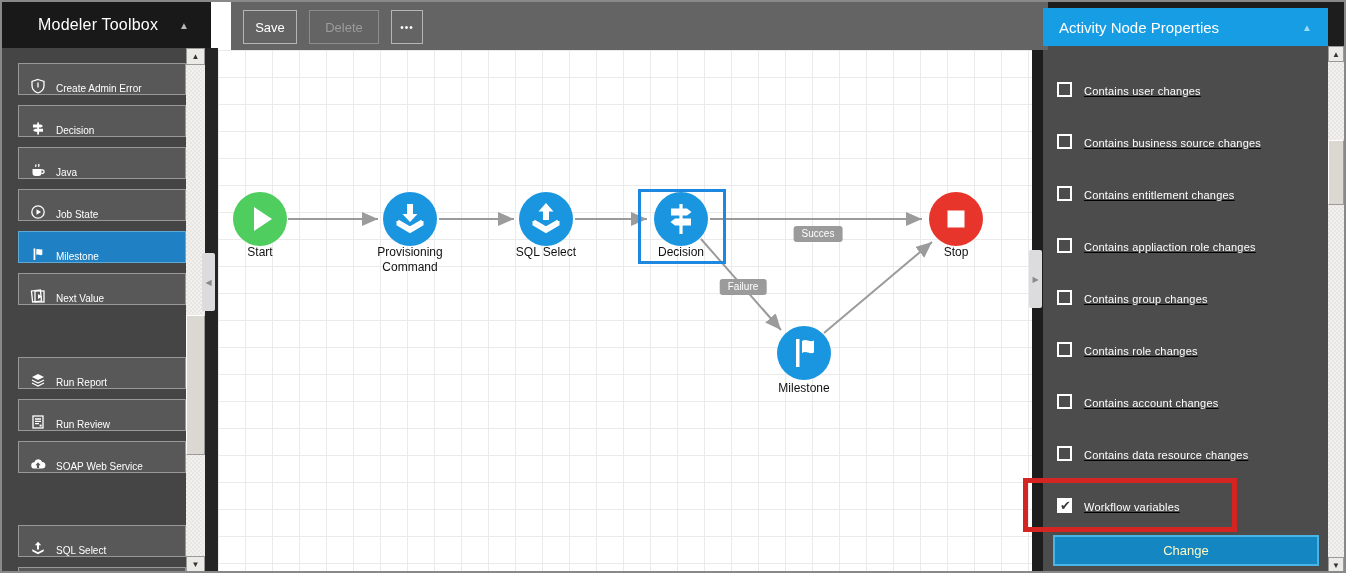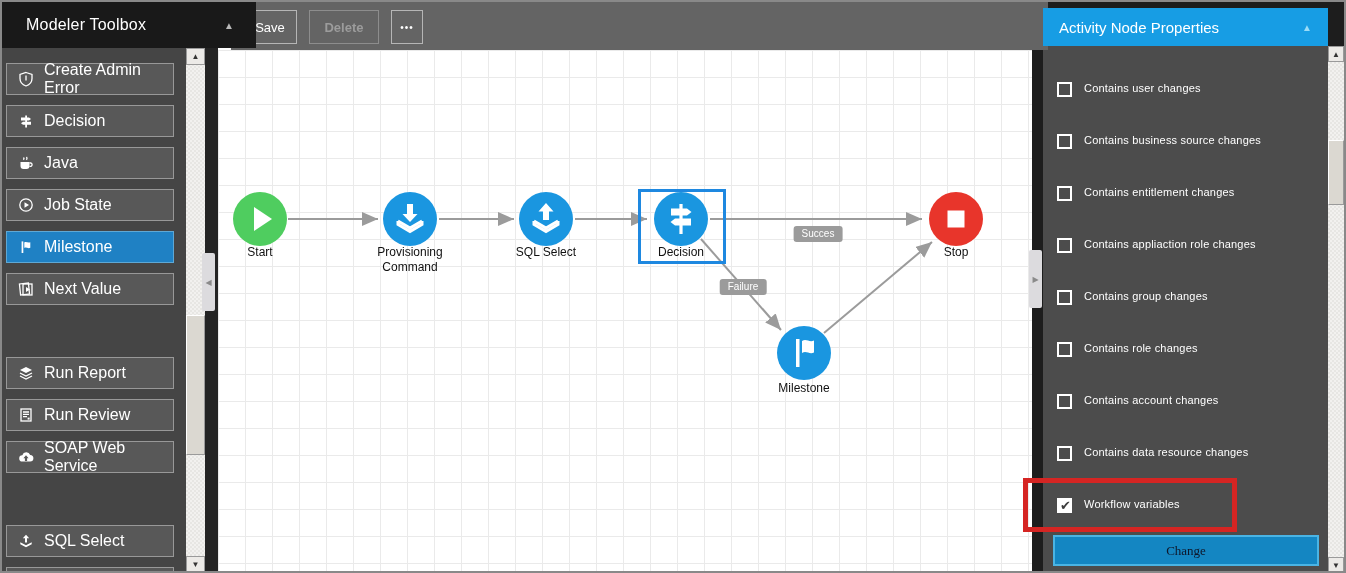--- a/index.html
+++ b/index.html
@@ -1,27 +1,27 @@
 <!DOCTYPE html>
 <html><head>
 <meta charset="utf-8">
 <style>
   * { margin:0; padding:0; box-sizing:border-box; }
   html,body { width:1346px; height:573px; font-family:"Liberation Sans", sans-serif; background:#fff; }
   .app { position:relative; width:1346px; height:573px; border:2px solid #898989; background:#fff; overflow:hidden; }
 
   
-  .toolbox-header { position:absolute; left:0; top:0; width:254px; height:46px; background:#191919;
-    display:flex; align-items:center; justify-content:space-between; padding:0 22px 0 24px; z-index:5; }
+  .toolbox-header { position:absolute; left:0; top:0; width:209px; height:46px; background:#191919;
+    display:flex; align-items:center; justify-content:space-between; padding:0 22px 0 36px; z-index:5; }
   .toolbox-header .title { color:#fff; font-size:16px; letter-spacing:.2px; }
   .tri-up { color:#b9b9b9; font-size:10px; cursor:pointer; }
 
   .sidebar { position:absolute; left:0; top:46px; width:184px; height:525px; background:#454545; overflow:hidden; }
-  .tb-item { position:absolute; left:4px; width:168px; height:32px; background:#585858; border:1px solid #989898;
-    display:flex; align-items:center; color:#fff; font-size:16px; cursor:pointer; }
+  .tb-item { position:absolute; left:16px; width:168px; height:32px; background:#585858; border:1px solid #989898;
+    display:flex; align-items:flex-end; color:#fff; font-size:10px; cursor:pointer; }
   .tb-item svg { margin:0 10px 0 11px; flex:0 0 auto; }
   .tb-item.sel { background:#1f81c4; border-color:#5fa8d4; }
   .ico { stroke:#fff; fill:none; stroke-width:1.3; }
   .icf { fill:#fff; stroke:none; }
 
   
   .sb { position:absolute; background:#f2f1ef; background-image:linear-gradient(45deg,#e7e6e3 25%,transparent 25%,transparent 75%,#e7e6e3 75%),linear-gradient(45deg,#e7e6e3 25%,transparent 25%,transparent 75%,#e7e6e3 75%); background-size:4px 4px; background-position:0 0,2px 2px; }
   .sb-btn { position:absolute; left:0; width:100%; height:17px; background:#eceae7; border:1px solid #9a9a9a;
     display:flex; align-items:center; justify-content:center; font-size:8px; color:#333; cursor:pointer; }
   .sb-thumb { position:absolute; left:0; width:100%; background:#dbd8d1; border:1px solid #9a9a9a; border-top-color:#fff; border-left-color:#fff; cursor:pointer; }
@@ -53,27 +53,27 @@
   .edge-label { position:absolute; transform:translate(-50%,-50%); background:#9b9b9b; color:#fff; font-size:10px;
     padding:2px 8px 3px; border-radius:3px; white-space:nowrap; }
 
   
   .right-backdrop { position:absolute; left:1030px; top:0; width:312px; height:571px; background:#1d1d1d; }
   .props-header { position:absolute; left:1041px; top:6px; width:285px; height:38px; background:#179de4;
     display:flex; align-items:center; justify-content:space-between; padding:8px 16px; z-index:5; }
   .props-header .title { color:#fff; font-size:15px; }
   .props-header .tri-up { color:#9bdcf7; }
   .props-body { position:absolute; left:1041px; top:44px; width:285px; height:527px; background:#4c4c4c; }
-  .cb-row { position:absolute; left:14px; display:flex; align-items:flex-start; cursor:pointer; }
+  .cb-row { position:absolute; left:14px; display:flex; align-items:flex-end; cursor:pointer;text-decoration:underline; }
   .cb { width:15px; height:15px; border:2px solid #fff; background:transparent; flex:0 0 auto; position:relative; }
   .cb.checked { background:#fff; }
   .cb.checked::after { content:"✔"; position:absolute; left:1px; top:-2px; font-size:13px; color:#3c3c3c; }
   .cb-label { color:#fff; font-size:11px; margin-left:12px; letter-spacing:.2px; }
   .change-btn { position:absolute; left:1051px; top:533px; width:266px; height:31px; background:#1486c2;
-    border:2px solid #4ab4e4; color:#0f172a; font-size:13px; font-family:Liberation Serif, serif; cursor:pointer; z-index:6; }
+    border:2px solid #4ab4e4; color:#fef9c3; font-size:13px; font-family:Liberation Sans, sans-serif; cursor:pointer; z-index:6; }
   .red-annot { position:absolute; left:1021px; top:476px; width:214px; height:54px; border:5px solid #d52523;
     z-index:8; pointer-events:none; }
 </style>
 </head>
 <body>
 
 <div class="app">
 
   <div class="toolbox-header">
     <span class="title">Modeler Toolbox</span>
@@ -169,21 +169,21 @@
       </div>
   </div>
 
   <div class="v-strip" style="left:203px; top:46px;"></div>
   <div class="collapse-handle" style="left:200px; top:251px;">
     <span>◀</span>
   </div>
 
   <div class="toolbar">
     <button class="tbar-btn" style="left:12px; width:54px;">Save</button>
-    <button class="tbar-btn disabled" style="left:78px; width:70px;font-weight:bold;">Delete</button>
+    <button class="tbar-btn disabled" style="left:78px; width:70px;">Delete</button>
     <button class="tbar-btn more" style="left:160px; width:32px;">•••</button>
   </div>
 
   <div class="canvas">
     <svg class="edges" width="814" height="523" viewBox="0 0 814 523">
       <defs>
         <marker id="arr" markerWidth="9" markerHeight="8" refX="8" refY="3.5" orient="auto">
           <path d="M0,0 L8,3.5 L0,7 Z" fill="#9b9b9b"></path>
         </marker>
       </defs>

